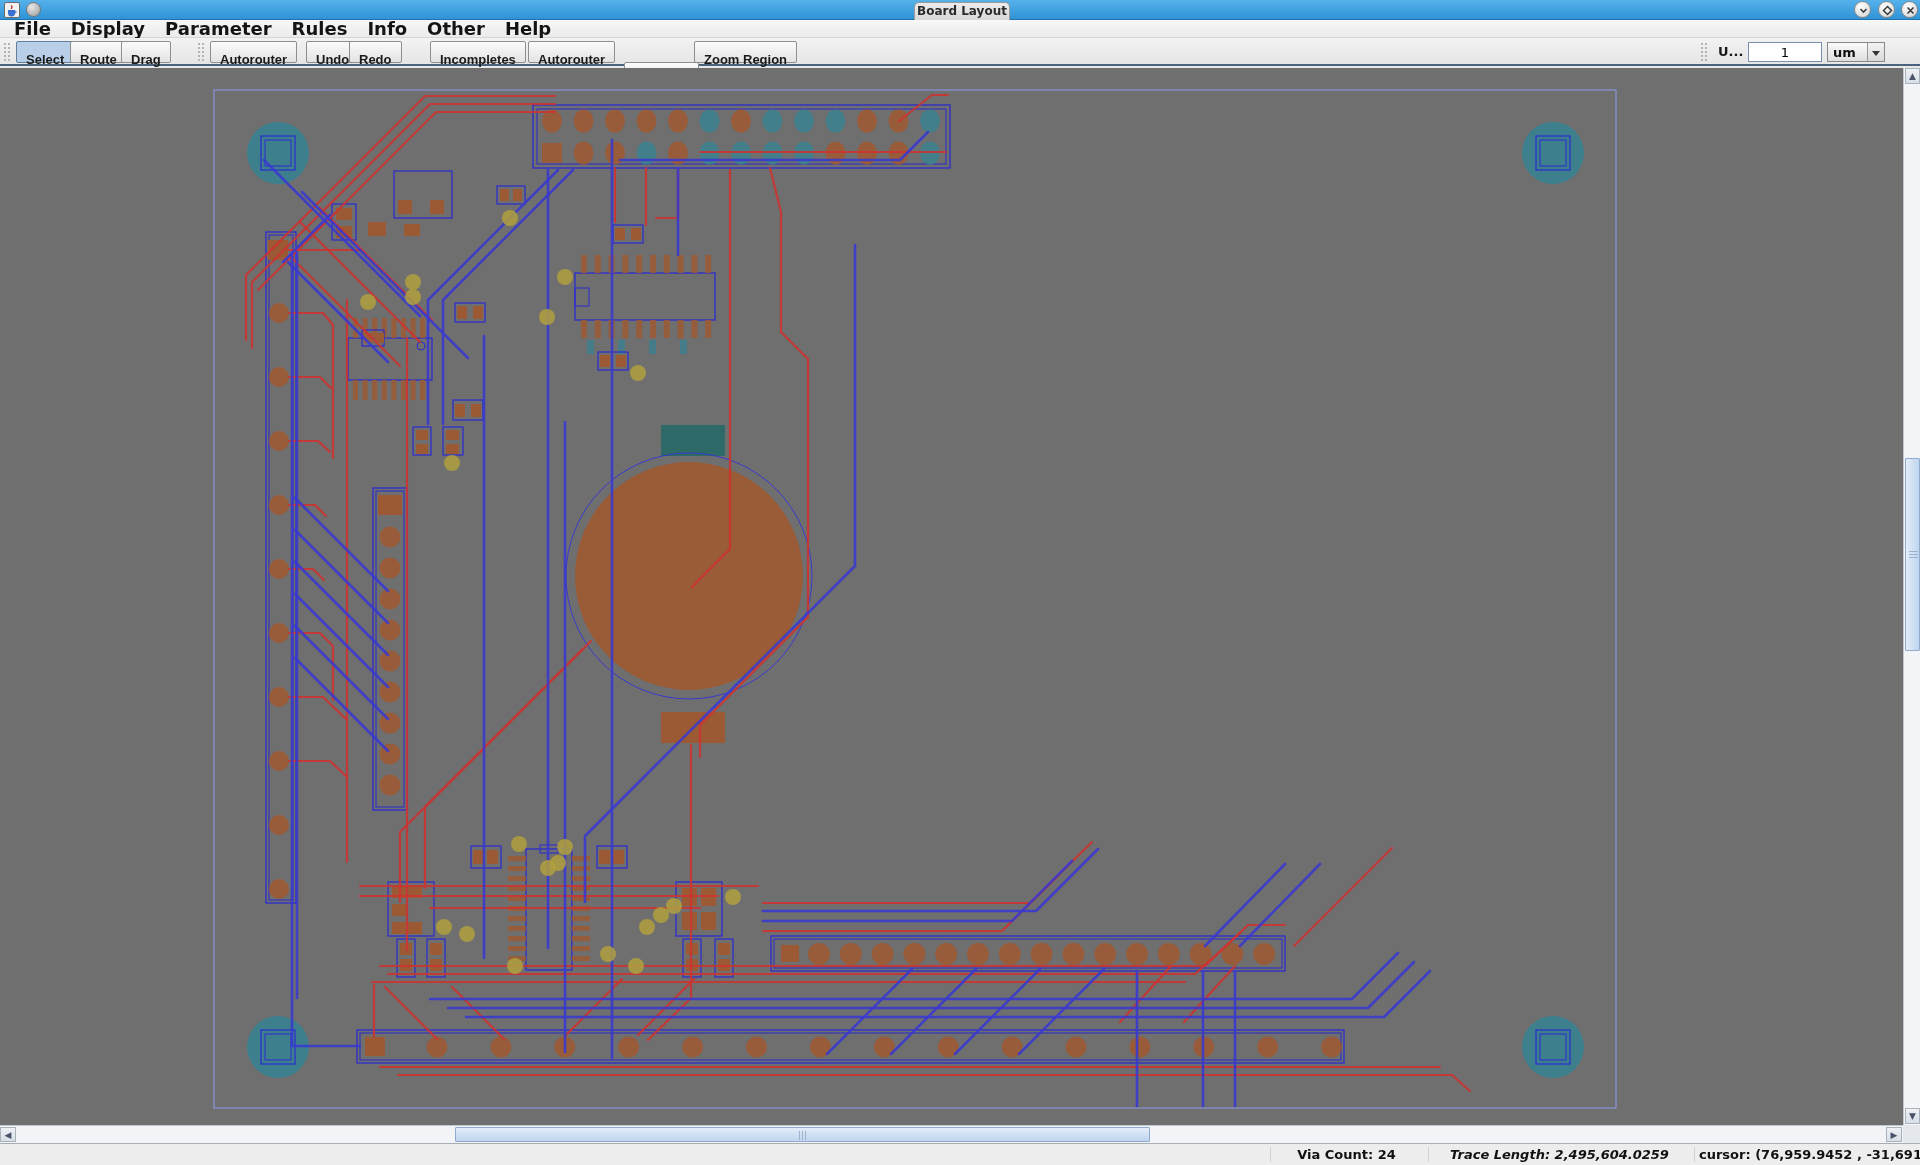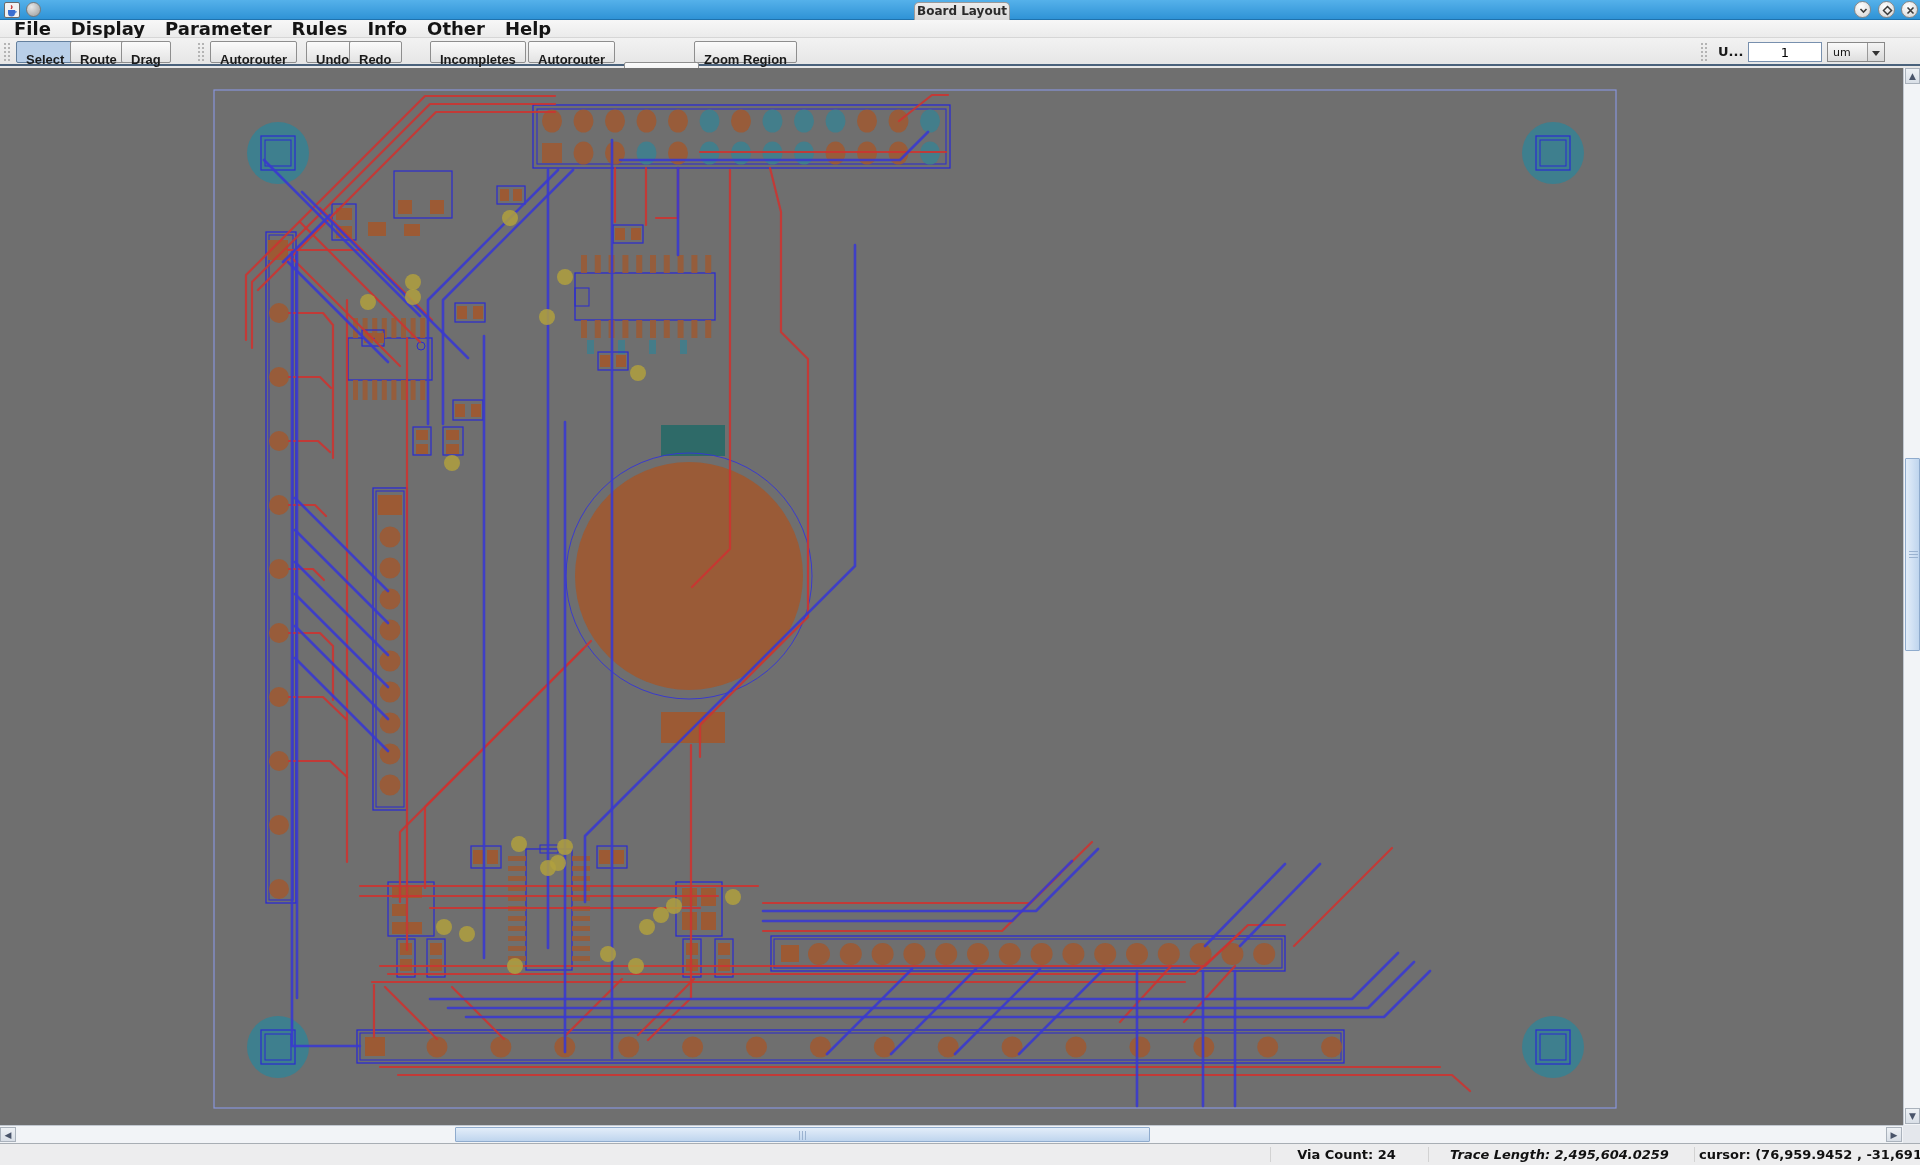--- a/index.html
+++ b/index.html
@@ -33,21 +33,21 @@
     background-image:radial-gradient(#b4b4b4 1px,transparent 1.2px); background-size:4px 4px; background-color:transparent; }
   .tbtn { position:absolute; top:3px; height:22px; padding:8px 9px; font-size:13px; font-weight:bold;
     color:#1a1a1a; line-height:20px; background:linear-gradient(#fbfbfb,#e3e3e3);
     border:1px solid #8e8e8e; border-radius:2px; text-align:center; }
   .tbtn.active { background:#b9cfe8; border:1px solid #64809e; }
   #unit-label { position:absolute; top:6px; left:1718px; font-size:13px; font-weight:bold; color:#1a1a1a; }
   #unit-input { position:absolute; top:4px; left:1748px; width:74px; height:20px;
     border:1px solid #7890ae; background:#fff; font-family:inherit; font-size:13px; text-align:center; padding:0 4px; }
   #unit-combo { position:absolute; top:4px; left:1827px; width:58px; height:20px;
     background:linear-gradient(#fafafa,#dedede); border:1px solid #888; display:flex; align-items:center; }
-  #unit-combo .val { flex:1; font-size:11px; font-weight:normal; padding-left:5px; color:#111; }
+  #unit-combo .val { flex:1; font-size:13px; font-weight:bold; padding-left:5px; color:#111; }
   #unit-combo .arrowbox { width:17px; height:100%; border-left:1px solid #999;
     background:linear-gradient(#f4f4f4,#d8d8d8); position:relative; }
   #unit-combo .arrowbox:after { content:""; position:absolute; left:4px; top:8px;
     border-left:4px solid transparent; border-right:4px solid transparent; border-top:5px solid #333; }
 
   
   #canvas-wrap { position:absolute; left:0; top:68px; width:1903px; height:1057px; background:#6f6f6f; overflow:hidden; }
   #board-svg { display:block; }
 
   

